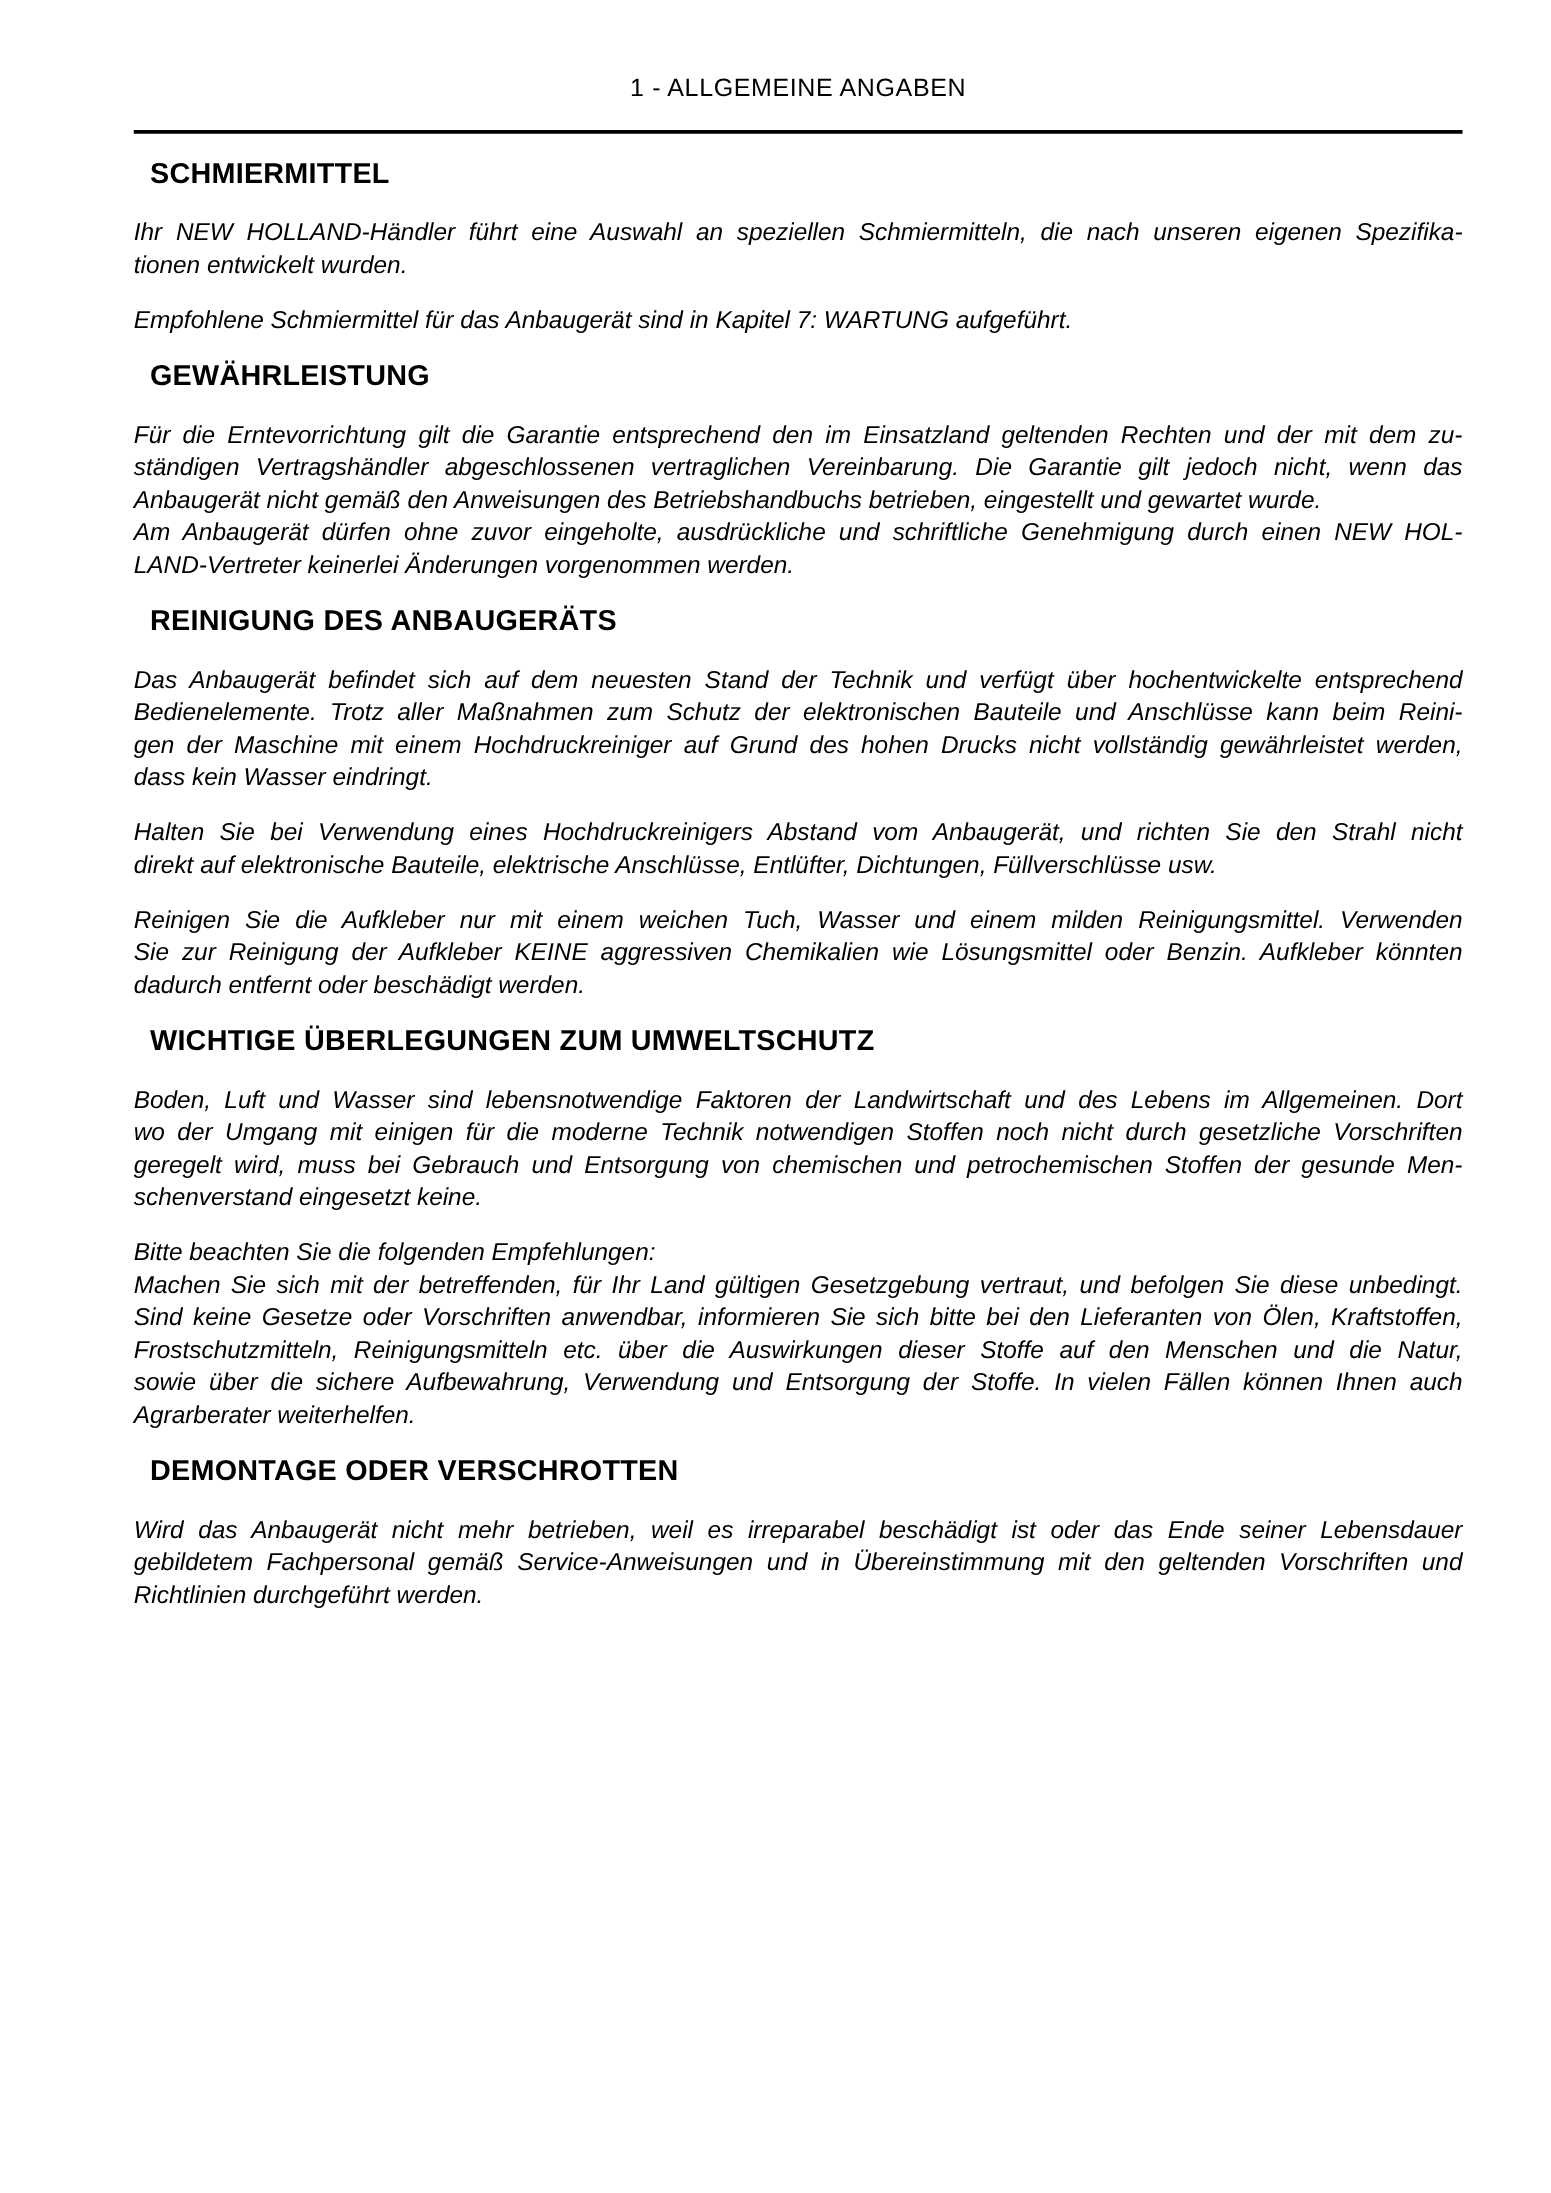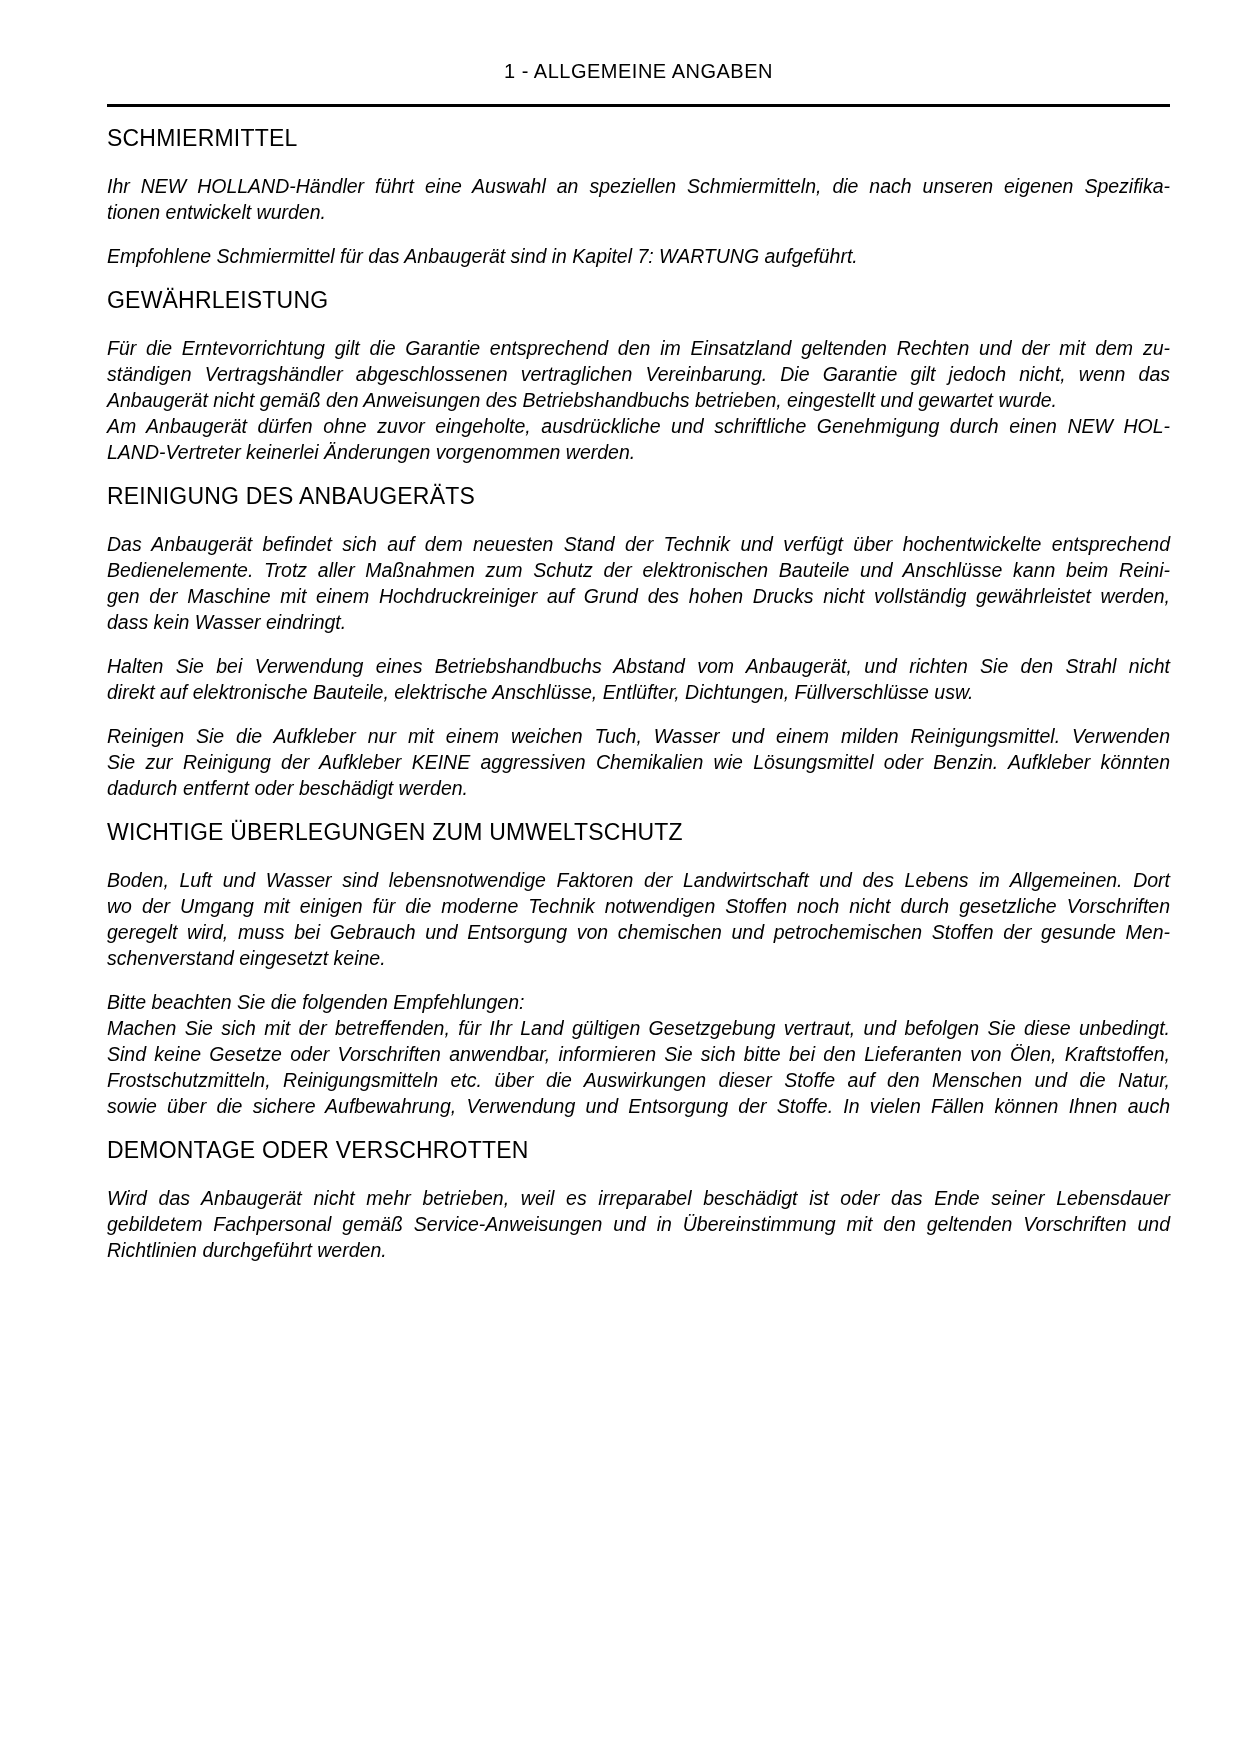--- a/index.html
+++ b/index.html
@@ -28,24 +28,25 @@
     height: 3px;
     background: #000000;
   }
   .top-rule {
     margin-top: 20px;
     margin-bottom: 12px;
   }
   .section-heading {
     font-size: 23px;
     line-height: 26px;
-    font-weight: normal;
+    font-weight: bold;
     letter-spacing: 0.2px;
     margin-top: 18px;
     margin-bottom: 22px;
+    margin-left: 13px;
   }
   .para {
     margin-bottom: 18px;
     font-size: 19.5px;
     line-height: 26px;
     font-style: italic;
   }
   .line {
     white-space: nowrap;
   }
@@ -96,41 +97,42 @@
         <div class="line">LAND-Vertreter keinerlei Änderungen vorgenommen werden.</div>
       </div>
       <h2 class="section-heading">REINIGUNG DES ANBAUGERÄTS</h2>
       <div class="para">
         <div class="line just">Das Anbaugerät befindet sich auf dem neuesten Stand der Technik und verfügt über hochentwickelte entsprechend</div>
         <div class="line just">Bedienelemente.  Trotz aller Maßnahmen zum Schutz der elektronischen Bauteile und Anschlüsse kann beim Reini-</div>
         <div class="line just">gen der Maschine mit einem Hochdruckreiniger auf Grund des hohen Drucks nicht vollständig gewährleistet werden,</div>
         <div class="line">dass kein Wasser eindringt.</div>
       </div>
       <div class="para">
-        <div class="line just">Halten Sie bei Verwendung eines Betriebshandbuchs Abstand vom Anbaugerät, und richten Sie den Strahl nicht</div>
+        <div class="line just">Halten Sie bei Verwendung eines Hochdruckreinigers Abstand vom Anbaugerät, und richten Sie den Strahl nicht</div>
         <div class="line">direkt auf elektronische Bauteile, elektrische Anschlüsse, Entlüfter, Dichtungen, Füllverschlüsse usw.</div>
       </div>
       <div class="para">
         <div class="line just">Reinigen Sie die Aufkleber nur mit einem weichen Tuch, Wasser und einem milden Reinigungsmittel.  Verwenden</div>
         <div class="line just">Sie zur Reinigung der Aufkleber KEINE aggressiven Chemikalien wie Lösungsmittel oder Benzin.  Aufkleber könnten</div>
         <div class="line">dadurch entfernt oder beschädigt werden.</div>
       </div>
       <h2 class="section-heading">WICHTIGE ÜBERLEGUNGEN ZUM UMWELTSCHUTZ</h2>
       <div class="para">
         <div class="line just">Boden, Luft und Wasser sind lebensnotwendige Faktoren der Landwirtschaft und des Lebens im Allgemeinen.  Dort</div>
         <div class="line just">wo der Umgang mit einigen für die moderne Technik notwendigen Stoffen noch nicht durch gesetzliche Vorschriften</div>
         <div class="line just">geregelt wird, muss bei Gebrauch und Entsorgung von chemischen und petrochemischen Stoffen der gesunde Men-</div>
         <div class="line">schenverstand eingesetzt keine.</div>
       </div>
       <div class="para">
         <div class="line">Bitte beachten Sie die folgenden Empfehlungen:</div>
         <div class="line just">Machen Sie sich mit der betreffenden, für Ihr Land gültigen Gesetzgebung vertraut, und befolgen Sie diese unbedingt.</div>
         <div class="line just">Sind keine Gesetze oder Vorschriften anwendbar, informieren Sie sich bitte bei den Lieferanten von Ölen, Kraftstoffen,</div>
         <div class="line just">Frostschutzmitteln, Reinigungsmitteln etc.  über die Auswirkungen dieser Stoffe auf den Menschen und die Natur,</div>
         <div class="line just">sowie über die sichere Aufbewahrung, Verwendung und Entsorgung der Stoffe.  In vielen Fällen können Ihnen auch</div>
+        <div class="line">Agrarberater weiterhelfen.</div>
       </div>
       <h2 class="section-heading">DEMONTAGE ODER VERSCHROTTEN</h2>
       <div class="para">
         <div class="line just">Wird das Anbaugerät nicht mehr betrieben, weil es irreparabel beschädigt ist oder das Ende seiner Lebensdauer</div>
         <div class="line just">gebildetem Fachpersonal gemäß Service-Anweisungen und in Übereinstimmung mit den geltenden Vorschriften und</div>
         <div class="line">Richtlinien durchgeführt werden.</div>
       </div>
     </main>
 
 

